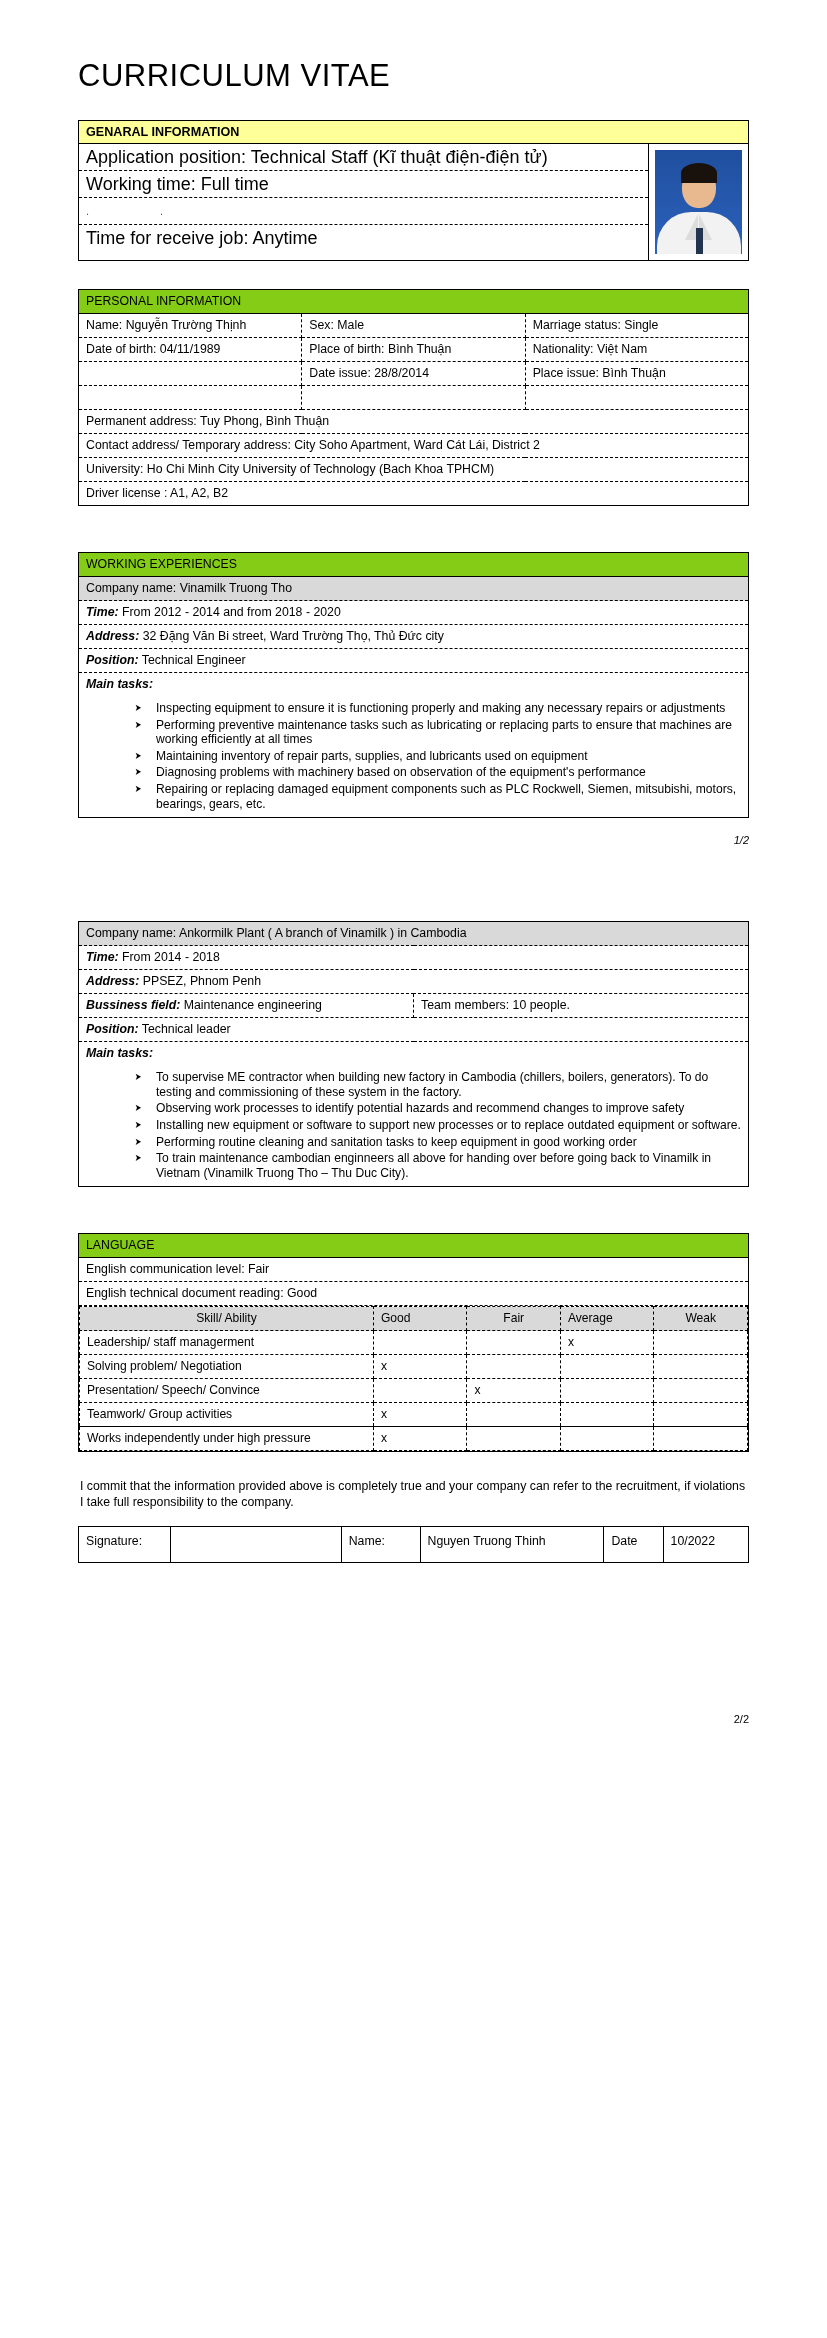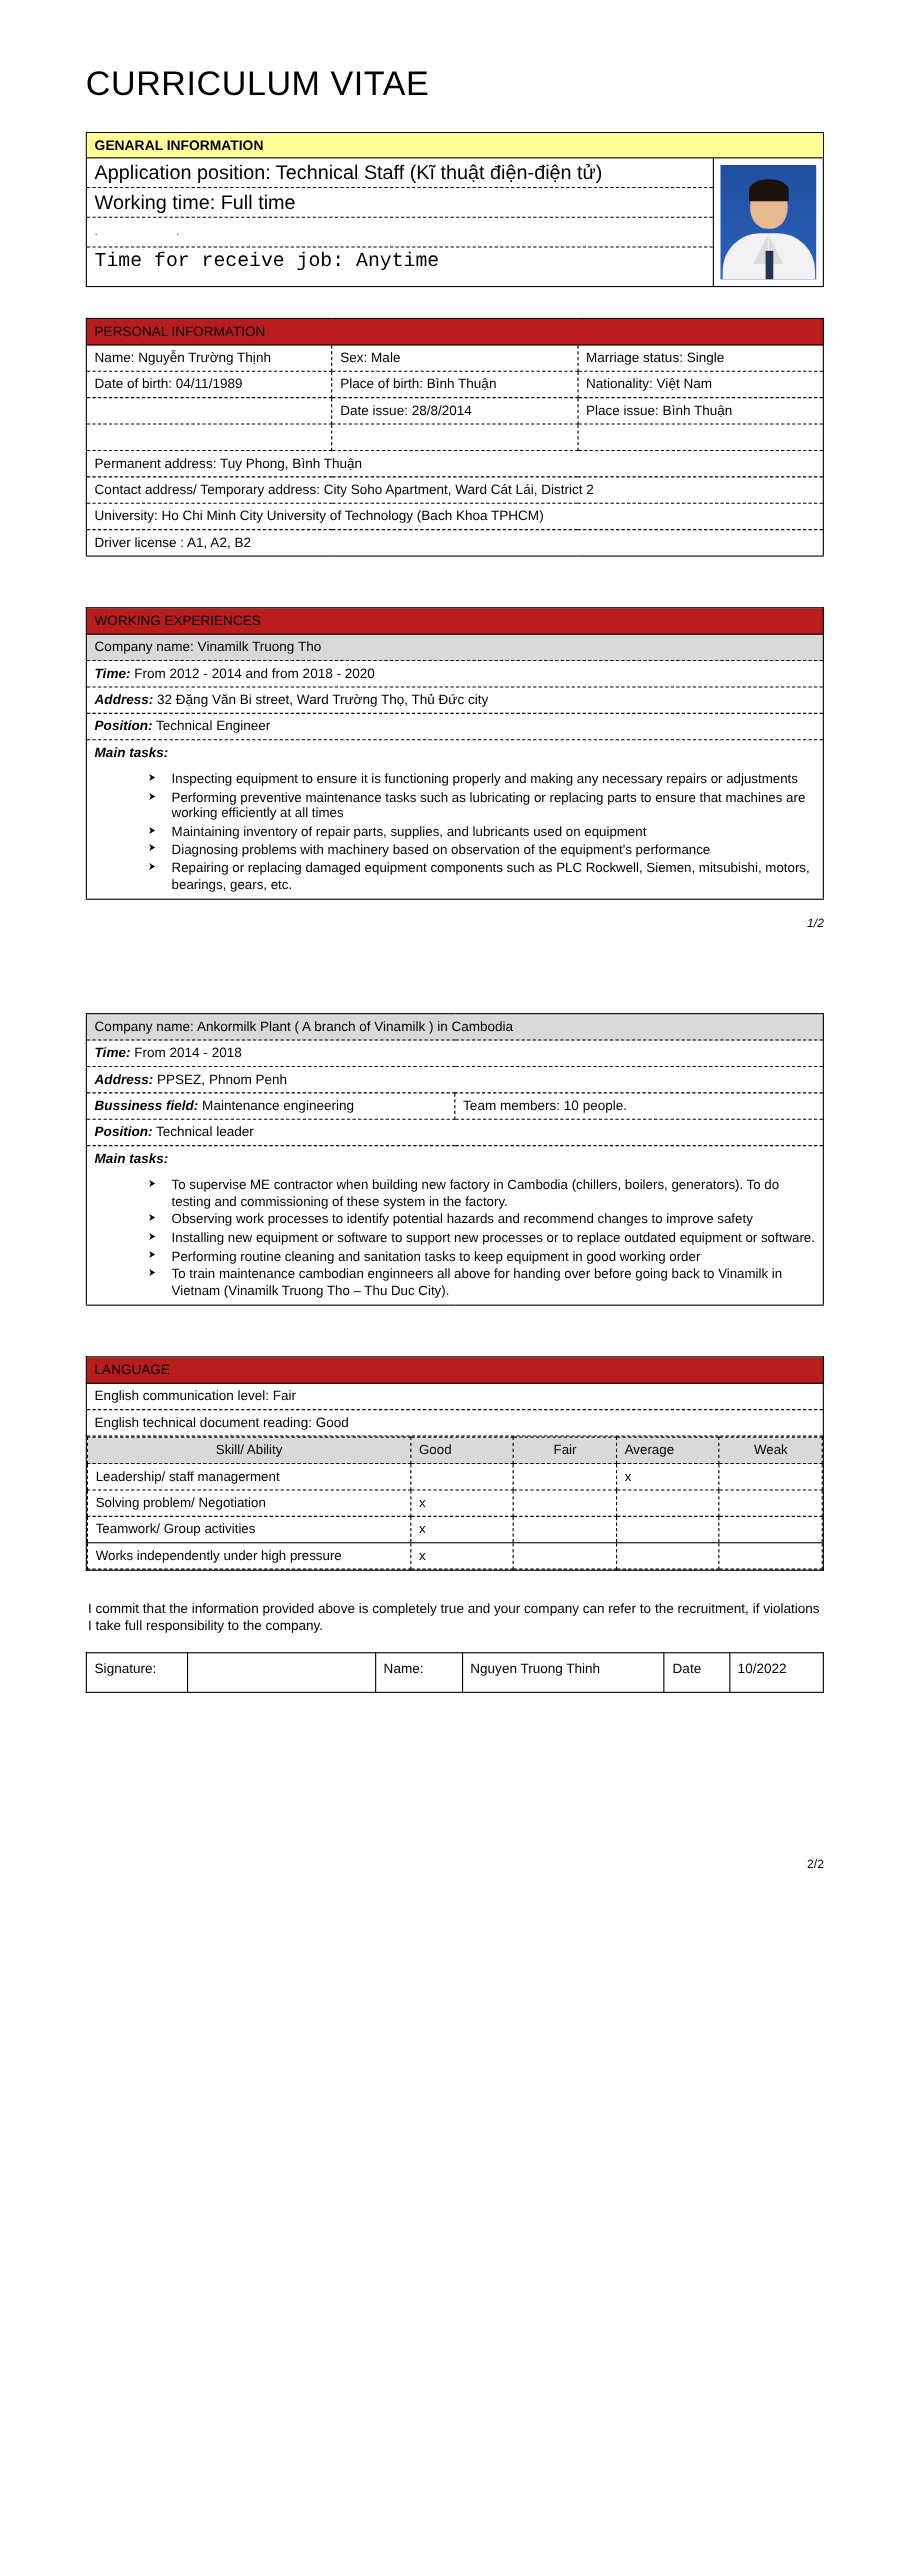--- a/index.html
+++ b/index.html
@@ -46,21 +46,21 @@
   .block td, .block th {
     border: 1px dashed #000;
     padding: 4px 7px;
     font-size: 12.3px;
     line-height: 15px;
     vertical-align: top;
     text-align: left;
     font-weight: normal;
   }
   .band-yellow {
-    background: #b91c1c;
+    background: #84cc16;
     font-weight: bold;
     font-size: 12.6px;
     border: 1px solid #000 !important;
     margin-top: 24px;
   }
   .band-grey {
     background: #d9d9d9;
     font-weight: bold;
     font-size: 12.6px;
     border-bottom: 1px dashed #000 !important;
@@ -87,21 +87,21 @@
   }
   .gen-body { display: flex; }
   .gen-rows { flex: 1 1 auto; display: flex; flex-direction: column; }
   .gen-row {
     padding: 5px 7px;
     font-size: 18px;
     line-height: 16px;
     border-bottom: 1px dashed #000;
     min-height: 25px;
   }
-  .gen-row.last { border-bottom: none; font-family: Liberation Mono, monospace; }
+  .gen-row.last { border-bottom: none; }
   .gen-row.blank { color: #555; letter-spacing: 34px; font-size: 11px; }
   .gen-photo-cell {
     width: 100px;
     border-left: 1px solid #000;
     padding: 6px;
     display: flex;
     align-items: flex-start;
     justify-content: center;
   }
   .photo {
@@ -411,20 +411,27 @@
               <td class="mark"></td>
             </tr>
             <tr>
               <td>Solving problem/ Negotiation</td>
               <td class="mark">x</td>
               <td class="mark"></td>
               <td class="mark"></td>
               <td class="mark"></td>
             </tr>
             <tr>
+              <td>Presentation/ Speech/ Convince</td>
+              <td class="mark"></td>
+              <td class="mark">x</td>
+              <td class="mark"></td>
+              <td class="mark"></td>
+            </tr>
+            <tr>
               <td class="solid-bottom">Teamwork/ Group activities</td>
               <td class="mark solid-bottom">x</td>
               <td class="mark solid-bottom"></td>
               <td class="mark solid-bottom"></td>
               <td class="mark solid-bottom"></td>
             </tr>
             <tr>
               <td>Works independently under high pressure</td>
               <td class="mark">x</td>
               <td class="mark"></td>

